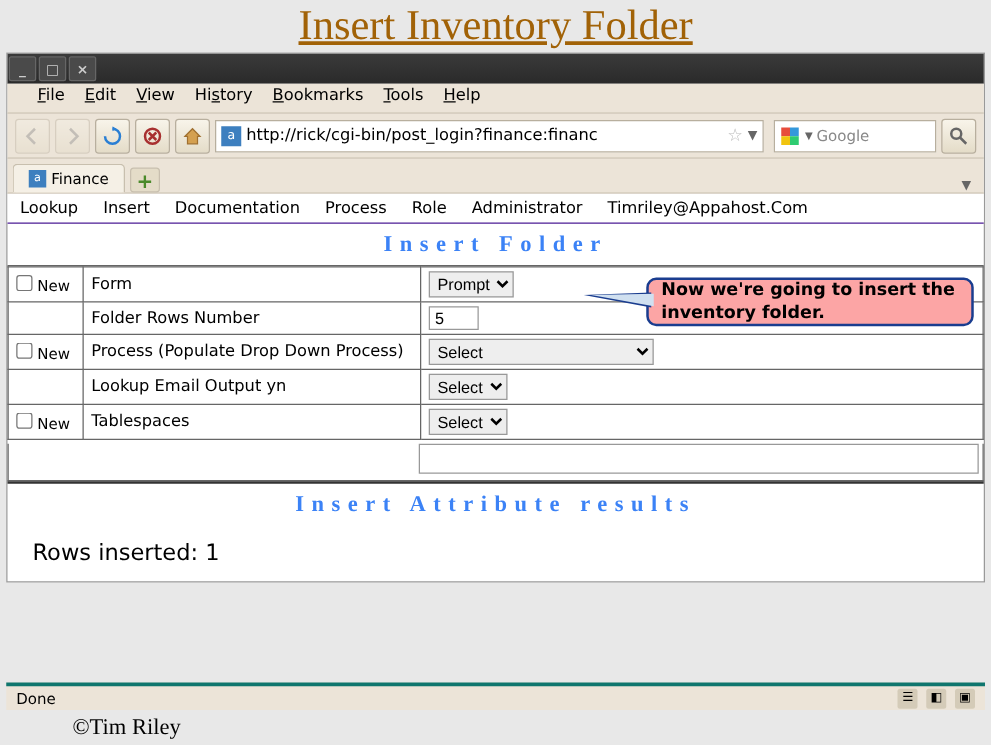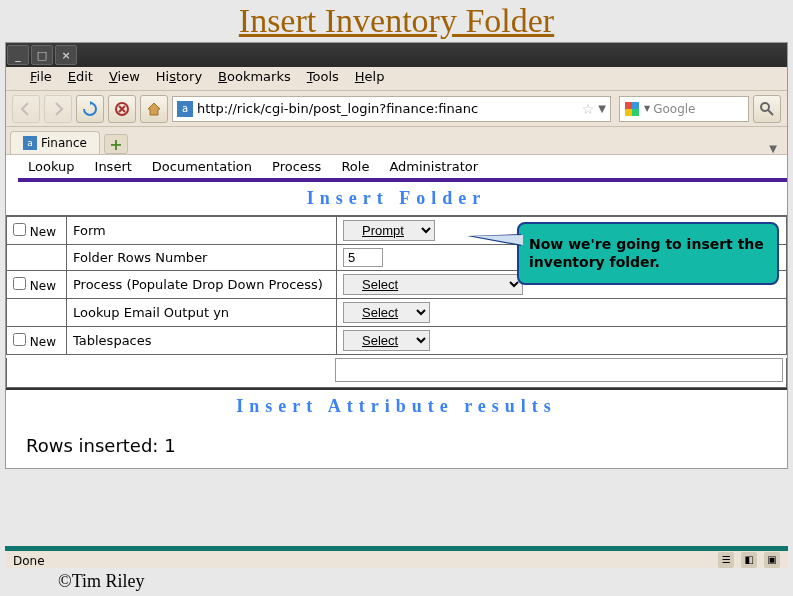--- a/index.html
+++ b/index.html
@@ -17,33 +17,33 @@
 .nav-btn.disabled { opacity: 0.4; }
 .nav-btn svg { width: 16px; height: 16px; }
 .url-bar { flex: 1; height: 26px; border: 1px solid #b8af9e; background: #fff; display: flex; align-items: center; padding: 0 4px; font-size: 13px; }
 .url-bar .ico { width: 16px; height: 16px; background: #3d7fbf; margin-right: 4px; font-size: 10px; color: #fff; text-align: center; line-height: 16px; }
 .url-bar .txt { flex: 1; white-space: nowrap; overflow: hidden; }
 .search-box { width: 130px; height: 26px; border: 1px solid #b8af9e; background: #fff; display: flex; align-items: center; padding: 0 4px; font-size: 12px; color: #888; margin-left: 4px; }
 .search-box .g { width: 16px; height: 16px; margin-right: 4px; }
 .tabbar { background: #ece4d8; height: 28px; display: flex; align-items: flex-end; padding: 0 4px; border-bottom: 1px solid #c8bfae; }
 .tab { background: #f5f0e6; border: 1px solid #c8bfae; border-bottom: none; border-radius: 4px 4px 0 0; padding: 4px 12px; font-size: 12px; display: flex; align-items: center; gap: 4px; }
 .tab-add { width: 24px; height: 20px; margin-left: 4px; background: #e4dcc8; border: 1px solid #c8bfae; border-radius: 3px; color: #4a8a2a; text-align: center; font-weight: bold; cursor: pointer; }
-.page-nav { background: #fff; border-bottom: 4px solid #4c1d95; padding: 4px 10px; font-size: 13px; display: flex; gap: 20px; margin-left: 12px; }
+.page-nav { background: #fff; border-bottom: 1px solid #4c1d95; padding: 4px 10px; font-size: 13px; display: flex; gap: 20px; }
 .page-nav span { cursor: pointer; }
 .section-hdr { text-align: center; color: #3b82f6; font-family: Georgia, serif; font-size: 18px; font-weight: bold; letter-spacing: 6px; padding: 6px 0; border-bottom: 1px solid #666; }
 .formtable { width: 100%; border-collapse: collapse; font-size: 13px; }
 .formtable td { border: 1px solid #666; padding: 3px 6px; vertical-align: middle; }
 .formtable td.cbcell { width: 60px; font-size: 12px; }
 .formtable td.lblcell { width: 270px; }
 .formtable input[type=text] { width: 120px; border: 1px solid #999; padding: 1px 4px; font-size: 13px; background: #fff; }
-.formtable select { border: 1px solid #999; background: #eee; font-size: 13px; padding: 1px 14px; text-decoration: underline; }
+.formtable select { border: 1px solid #999; background: #eee; font-size: 13px; padding: 1px 2px; }
 .results-msg { padding: 12px 20px; font-size: 18px; }
-.statusbar { position: absolute; left: 5px; right: 5px; bottom: 28px; height: 22px; background: #ece4d8; border-top: 5px solid #0f766e; display: flex; align-items: flex-end; font-size: 12px; padding: 0 8px; justify-content: space-between; }
+.statusbar { position: absolute; left: 5px; right: 5px; bottom: 28px; height: 22px; background: #ece4d8; border-top: 3px solid #0f766e; display: flex; align-items: center; font-size: 12px; padding: 0 8px; justify-content: space-between; }
 .statusbar .icons span { width: 16px; height: 16px; display: inline-block; background: #d4cbb8; margin-left: 3px; border-radius: 2px; font-size: 10px; text-align: center; line-height: 16px; }
-.callout { position: absolute; right: 14px; top: 222px; width: 262px; background: #14b8a6; border: 2px solid #1a3d8f; border-radius: 8px; padding: 12px 10px; font-size: 14px; font-weight: bold; line-height: 1.25; }
+.callout { position: absolute; right: 14px; top: 222px; width: 262px; background: #fca5a5; border: 2px solid #1a3d8f; border-radius: 8px; padding: 0 10px; font-size: 14px; font-weight: bold; line-height: 1.25; }
 .callout::before { content: ""; position: absolute; left: -52px; top: 10px; width: 0; height: 0; border-top: 2px solid transparent; border-bottom: 10px solid transparent; border-right: 54px solid #1a3d8f; }
 .callout::after { content: ""; position: absolute; left: -46px; top: 11px; width: 0; height: 0; border-top: 1px solid transparent; border-bottom: 9px solid transparent; border-right: 50px solid #d0e0f0; }
 .footer { position: absolute; left: 10px; bottom: 4px; font-size: 18px; font-family: Georgia, serif; margin-left: 48px; }
 .star { color: #bbb; font-size: 14px; }
 .section-divider { height: 2px; background: #333; }
 .big-text { height: 30px; border: 1px solid #666; border-top: none; }
 .big-text .inner { margin: 3px 3px 0 328px; height: 24px; border: 1px solid #999; background: #fff; }
 </style>
 </head>
 <body>
@@ -129,20 +129,21 @@
     <span style="font-size:10px;color:#666;padding:0 6px">▼</span>
   </div>
 
   <div class="page-nav">
     <span>Lookup</span>
     <span>Insert</span>
     <span>Documentation</span>
     <span>Process</span>
     <span>Role</span>
     <span>Administrator</span>
+    <span>Timriley@Appahost.Com</span>
   </div>
 
   <div class="section-hdr">Insert Folder</div>
 
   <table class="formtable">
     <tbody>
     <tr>
       <td class="cbcell"><input type="checkbox" style=""> <span>New</span></td>
       <td class="lblcell">Form</td>
       <td><select><option>Prompt</option></select></td>

